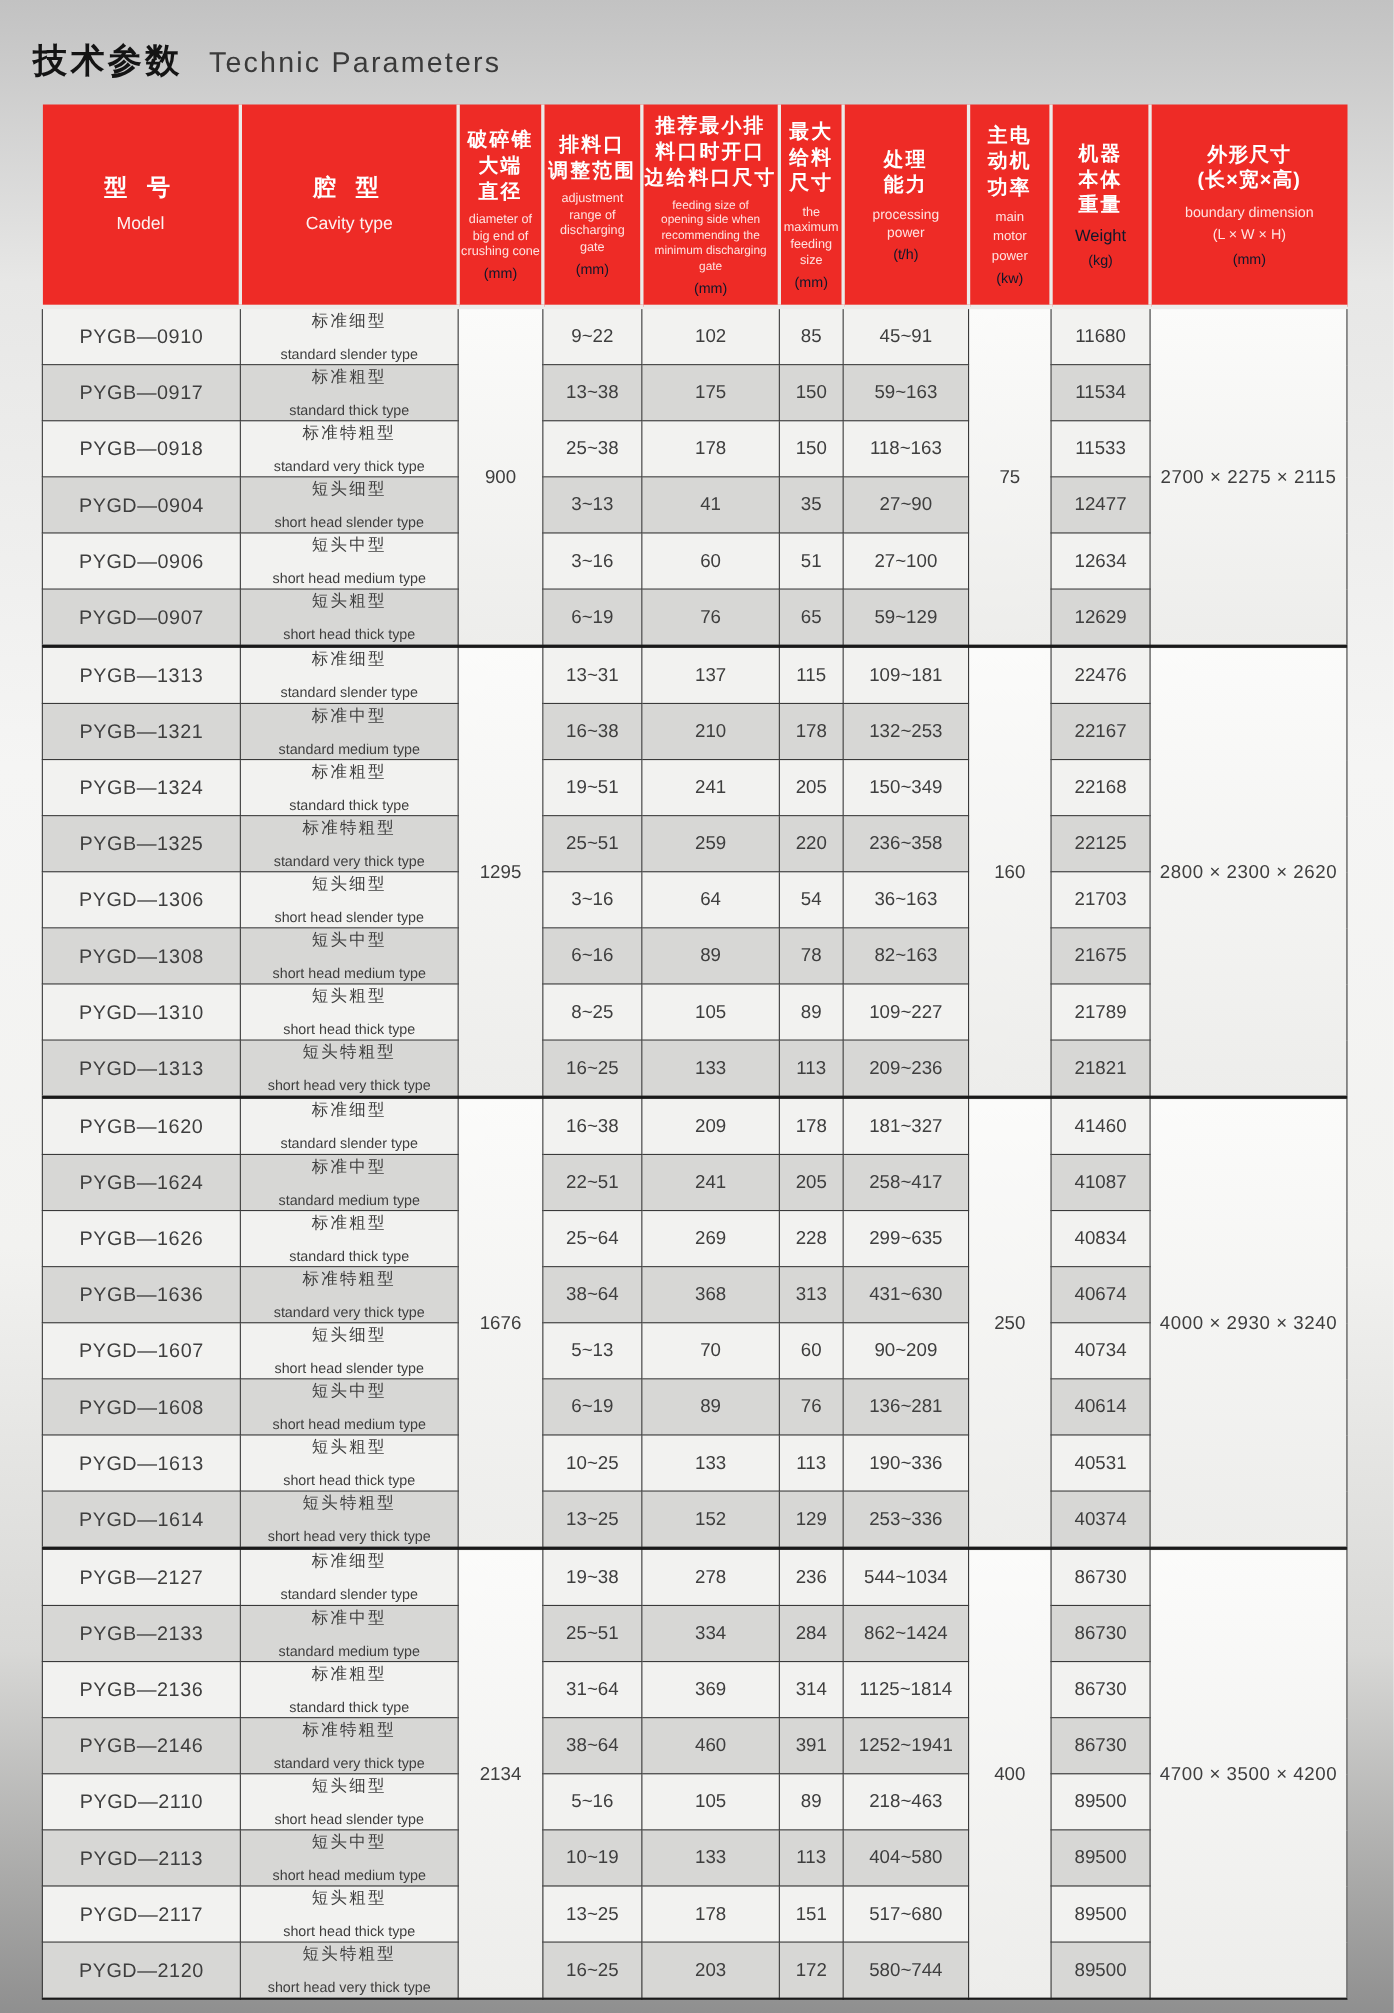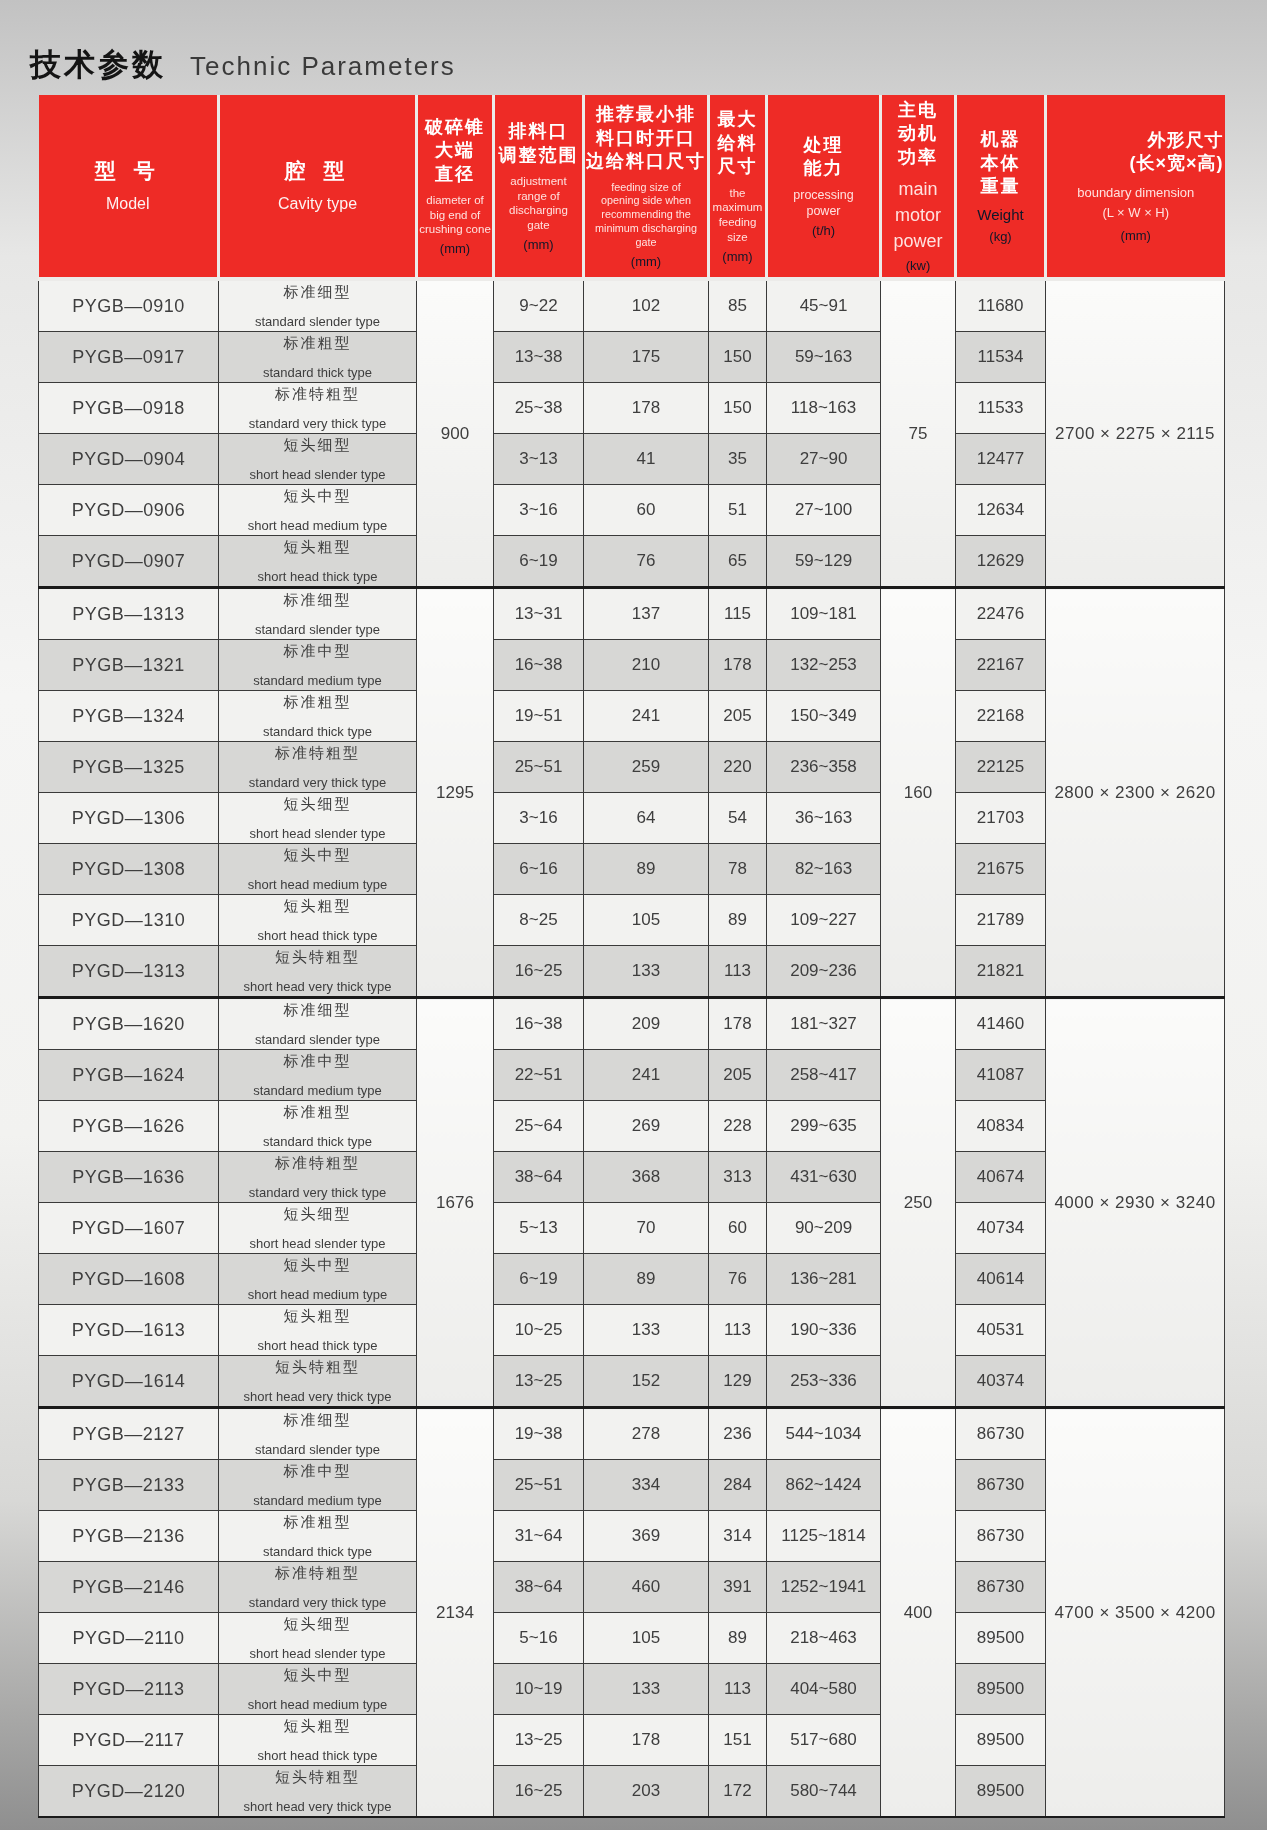--- a/index.html
+++ b/index.html
@@ -1,43 +1,43 @@
 <!DOCTYPE html>
 <html><head>
 <meta charset="utf-8">
 <style>
   html,body{margin:0;padding:0;}
   body{font-family:"Liberation Sans","DejaVu Sans",sans-serif;}
   .page{
     position:relative;width:1267px;height:1830px;overflow:hidden;
     background:linear-gradient(180deg,#c2c2c2 0%,#e7e7e6 14%,#f5f5f4 38%,#f2f2f0 62%,#d8d8d6 82%,#a7a7a6 94%,#8f8f8f 100%);
   }
-  .page-title{position:absolute;left:30px;top:44px;white-space:nowrap;}
+  .page-title{position:absolute;left:30px;top:34px;white-space:nowrap;}
   .t-zh{font-size:31px;font-weight:700;color:#141414;letter-spacing:3px;}
   .t-en{font-size:26px;font-weight:400;color:#3a3a3a;letter-spacing:2px;margin-left:24px;}
 
   .tbl-wrap{position:absolute;left:38px;top:95px;}
   table{border-collapse:collapse;table-layout:fixed;width:1186px;}
   
   thead th{
     background:#ee2b26;color:#fff;vertical-align:middle;text-align:center;
     height:178px;padding:2px 1px;font-weight:normal;
     border-right:3px solid #ecebe9;border-bottom:4px solid #ecebe9;
   }
   thead th:last-child{border-right:none;}
   .h-zh{font-size:18px;font-weight:700;line-height:1.3;letter-spacing:2px;white-space:pre-line;}
   .h-en{font-size:11.5px;line-height:1.28;color:#ffe2e0;white-space:pre-line;margin-top:7px;}
   .h-unit{font-size:13px;color:#0f172a;margin-top:4px;}
   th.big .h-zh{font-size:21px;letter-spacing:6px;}
   th.big .h-en{font-size:16px;color:#fdf3f2;margin-top:10px;}
   th:nth-child(5) .h-en{font-size:10.8px;letter-spacing:0;}
   th:nth-child(7) .h-en{font-size:12.5px;}
-  th:nth-child(8) .h-en{font-size:18px;line-height:1.45;}
+  th:nth-child(8) .h-en{font-size:12px;line-height:1.45;}
   th:nth-child(9) .h-en{font-size:15px;color:#0f172a;}
-  th:nth-child(10) .h-zh{font-size:18px;letter-spacing:1px;text-align:right;}
+  th:nth-child(10) .h-zh{font-size:18px;letter-spacing:1px;}
   th:nth-child(10) .h-en{font-size:13px;line-height:1.6;}
   
   tbody td{
     border:1.6px solid #3a3a3a;text-align:center;vertical-align:middle;
     height:50px;color:#3e3e3e;padding:0 2px;
   }
   tbody.group{border-top:3px solid #1a1a1a;}
   tbody.group:last-child{border-bottom:2px solid #1a1a1a;}
   .bg-a{background:#f2f2f0;}
   .bg-b{background:#d7d7d5;}

